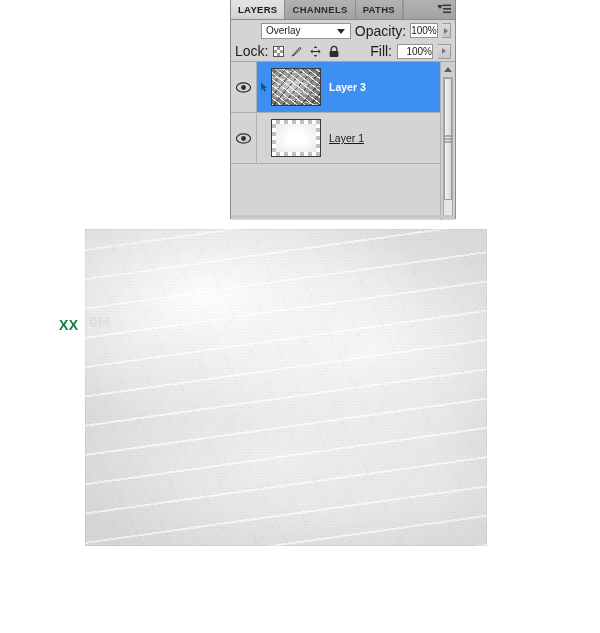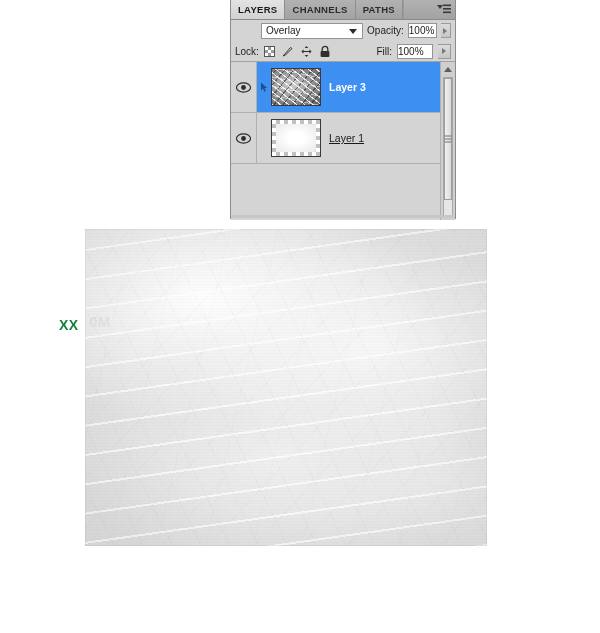--- a/index.html
+++ b/index.html
@@ -102,34 +102,34 @@
     position: absolute;
     right: 5px;
     top: 50%;
     margin-top: -2px;
     width: 0; height: 0;
     border-left: 4px solid transparent;
     border-right: 4px solid transparent;
     border-top: 5px solid #2b2b2b;
   }
   .field-label {
-    font-size: 10px;
+    font-size: 14px;
     color: #1d1d1d;
     white-space: nowrap;
   }
   .num-field {
     width: 36px;
     height: 15px;
     background: #ffffff;
     border: 1px solid #949494;
     box-sizing: border-box;
     font-size: 10px;
     display: flex;
     align-items: center;
-    justify-content: flex-start;
+    justify-content: flex-end;
     cursor: text;
   }
   .spin-btn {
     width: 13px;
     height: 15px;
     background: linear-gradient(#dcdcdc, #c6c6c6);
     border: 1px solid #9a9a9a;
     border-left: none;
     box-sizing: border-box;
     display: flex;

